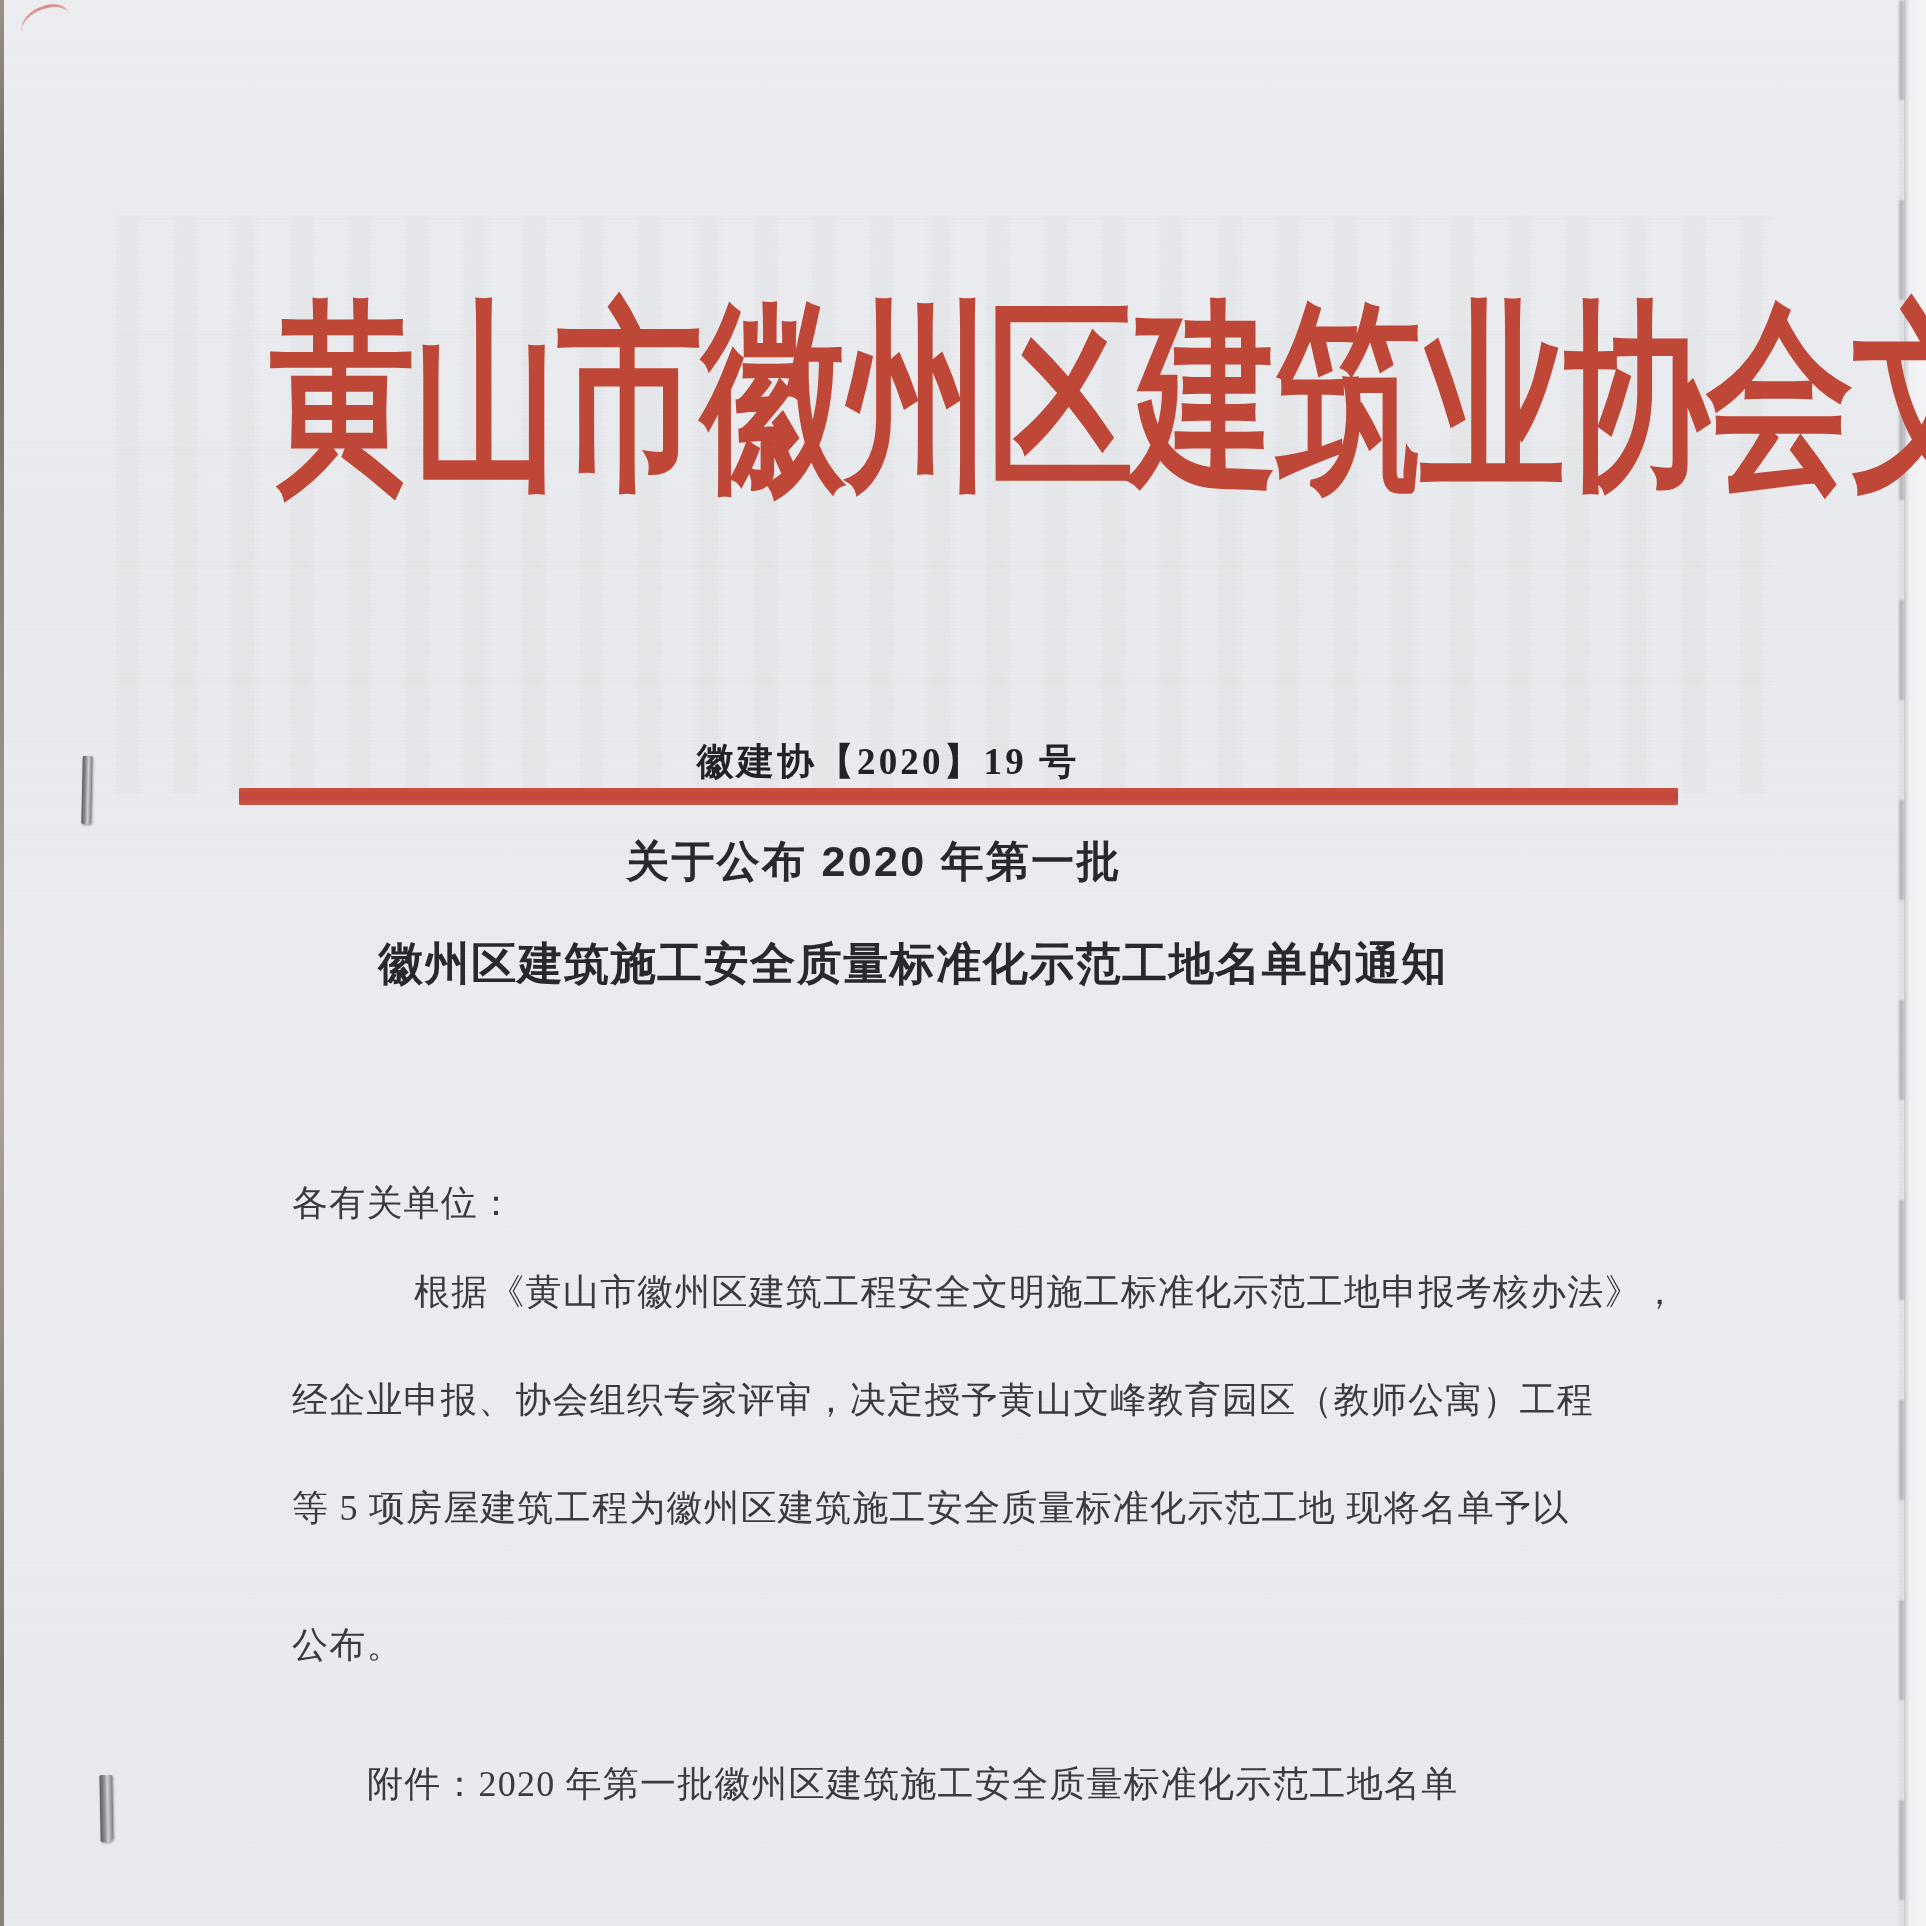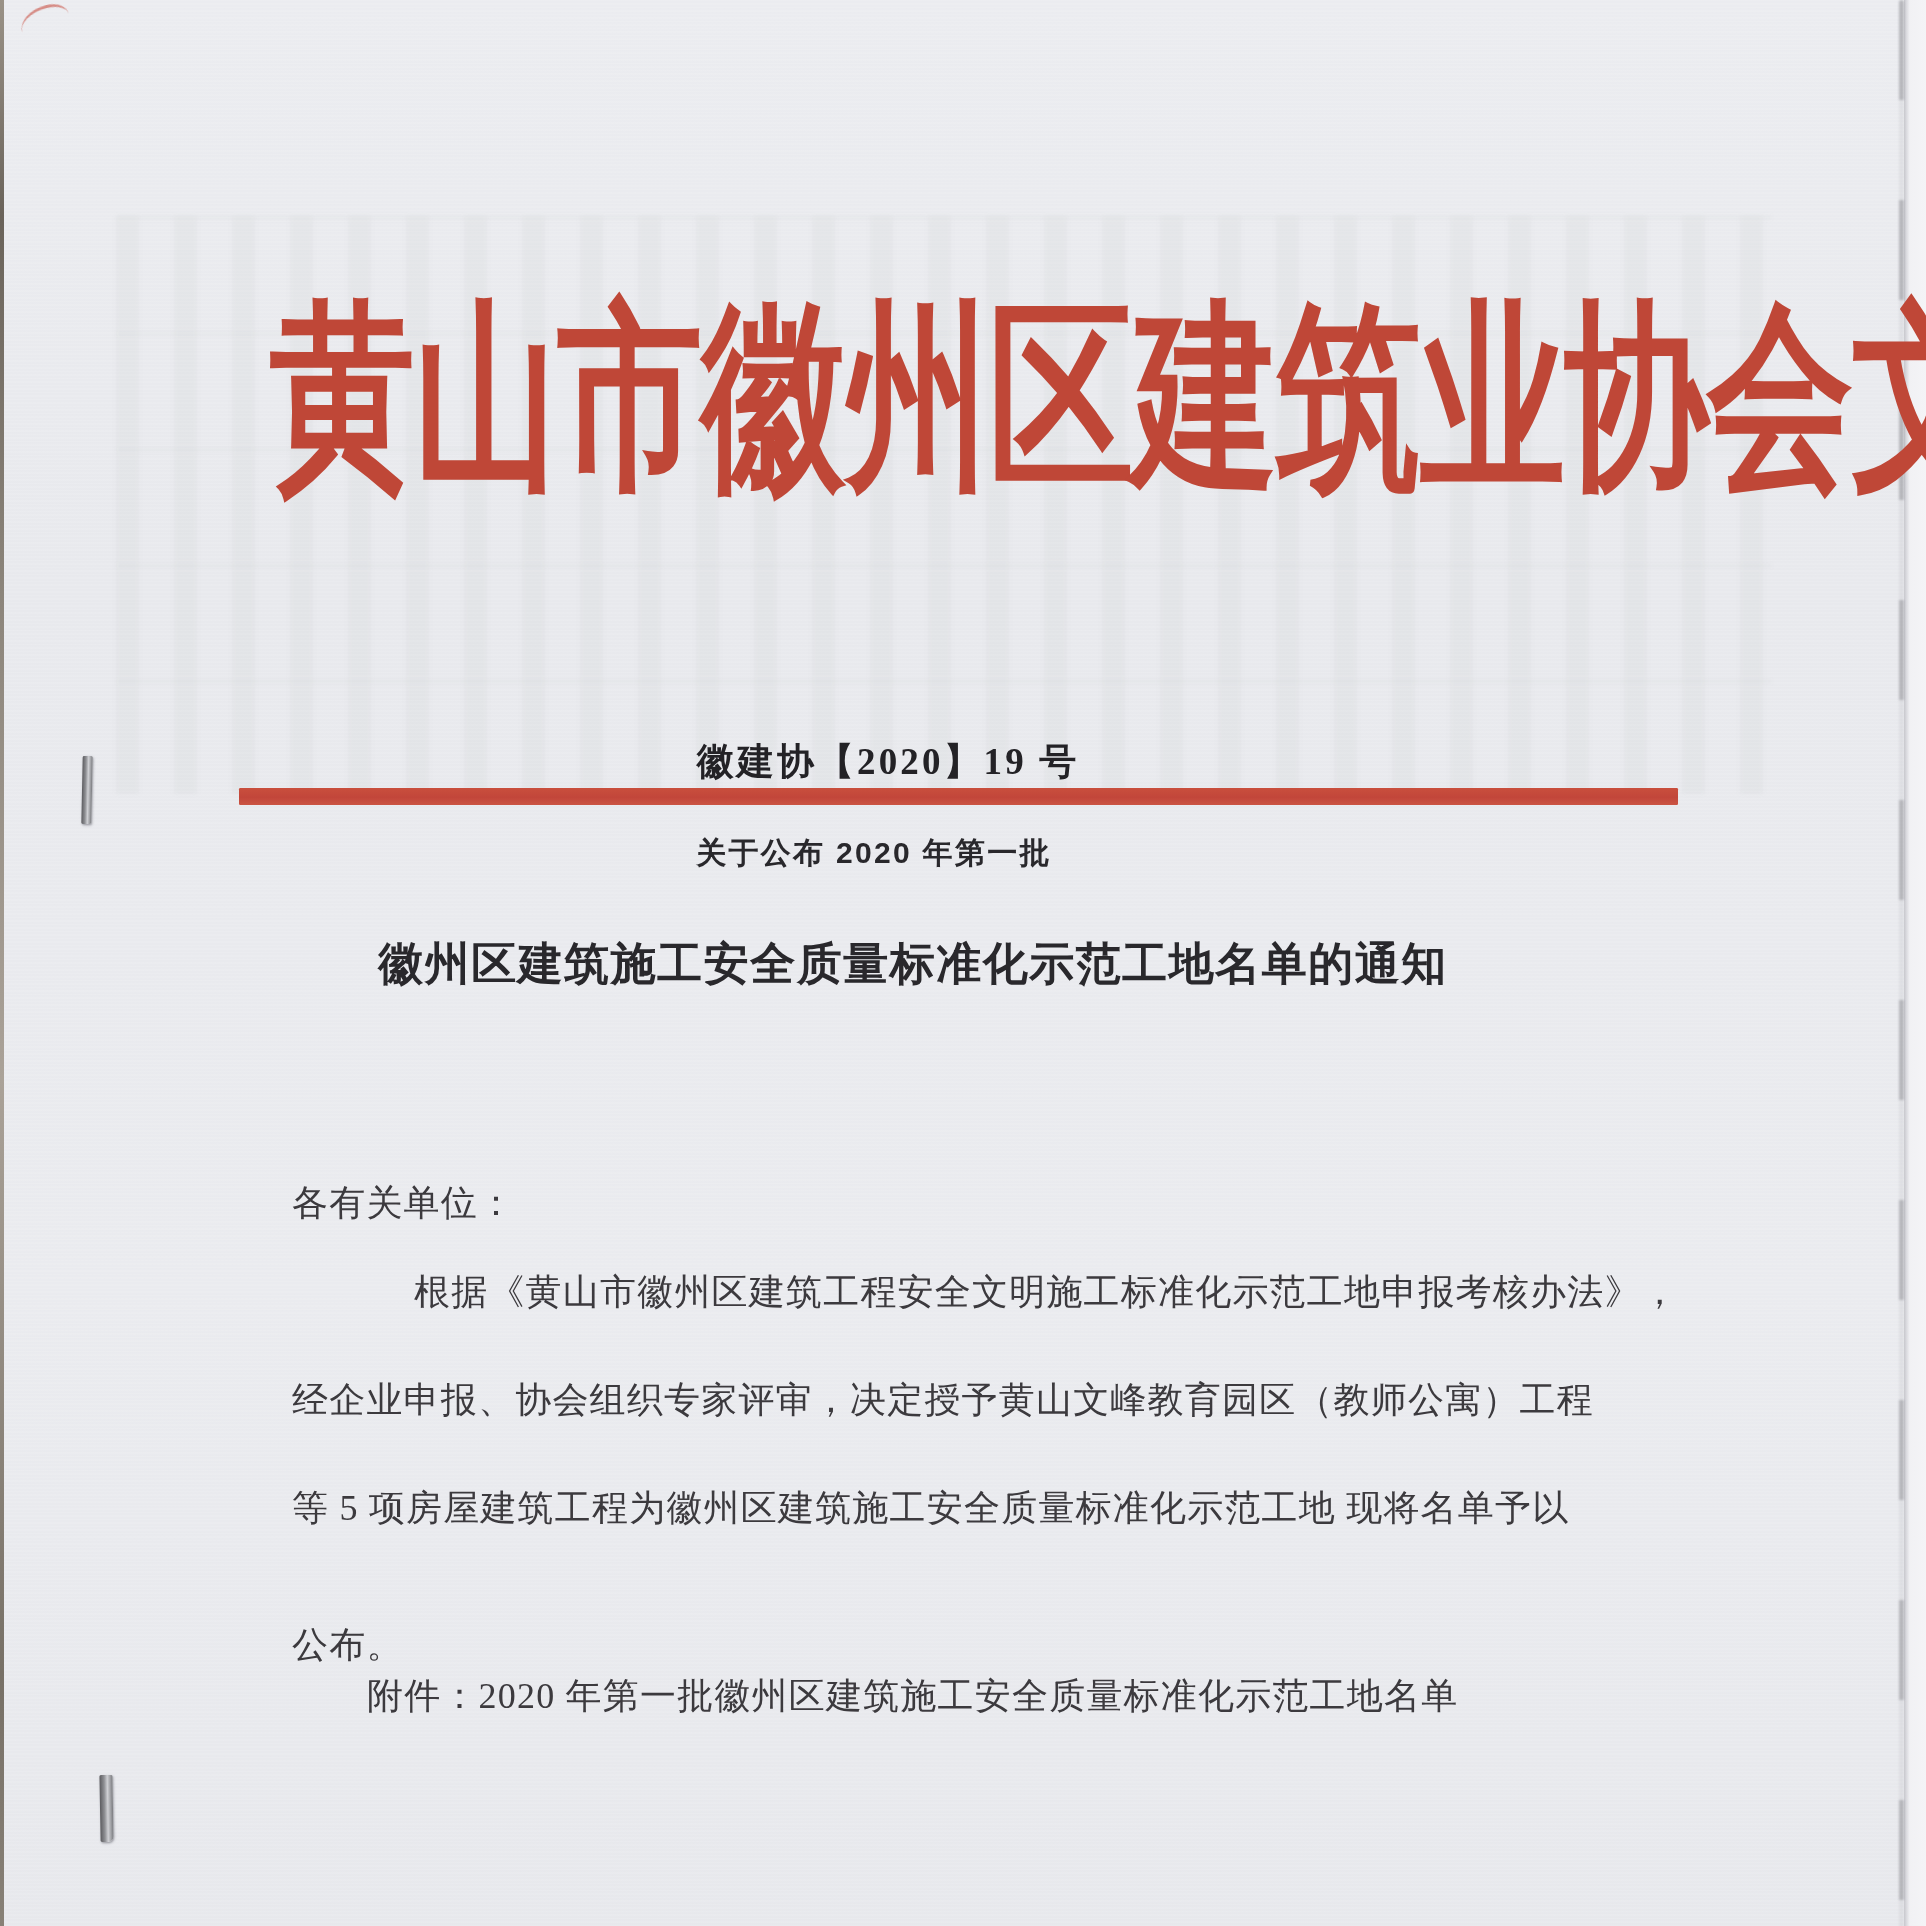--- a/index.html
+++ b/index.html
@@ -66,37 +66,37 @@
     font-weight:bold;color:#232226;font-size:37px;letter-spacing:3.1px;
   }
   .red-rule{
     position:absolute;left:239px;top:788px;width:1439px;height:17px;
     background:linear-gradient(180deg,#c94f3d,#c2463a 55%,#cb5544);
     border-radius:1.2px;
   }
   .title1{
     left:0;top:833px;width:1748px;text-align:center;
     font-family:"Liberation Sans","DejaVu Sans",sans-serif;
-    font-weight:bold;color:#29282c;font-size:30px;letter-spacing:2.3px;
+    font-weight:bold;color:#29282c;font-size:43px;letter-spacing:2.3px;
   }
   .title2{
     left:0;top:934px;width:1826px;text-align:center;
     font-family:"Liberation Sans","DejaVu Sans",sans-serif;
     font-weight:bold;color:#29282c;font-size:45px;letter-spacing:1.5px;
   }
   .body-line{
     color:#3c3a3e;font-size:36px;letter-spacing:1.2px;
     font-family:"Liberation Serif","DejaVu Serif",serif;
   }
   .salutation{left:292px;top:1159px;margin-top:20px;}
   .p1{left:367px;top:1268px;margin-left:47px;}
   .p2{left:292px;top:1376px;text-align:right;}
   .p3{left:292px;top:1484px;}
   .p4{left:292px;top:1621px;}
-  .attach{left:367px;top:1672px;}
+  .attach{left:367px;top:1760px;}
 </style>
 </head>
 <body>
 
 <div class="paper"></div>
 <div class="scan-bands"></div>
 <div class="bleed-ghost"></div>
 <div class="edge-right-band"></div>
 <div class="edge-right-line"></div>
 

